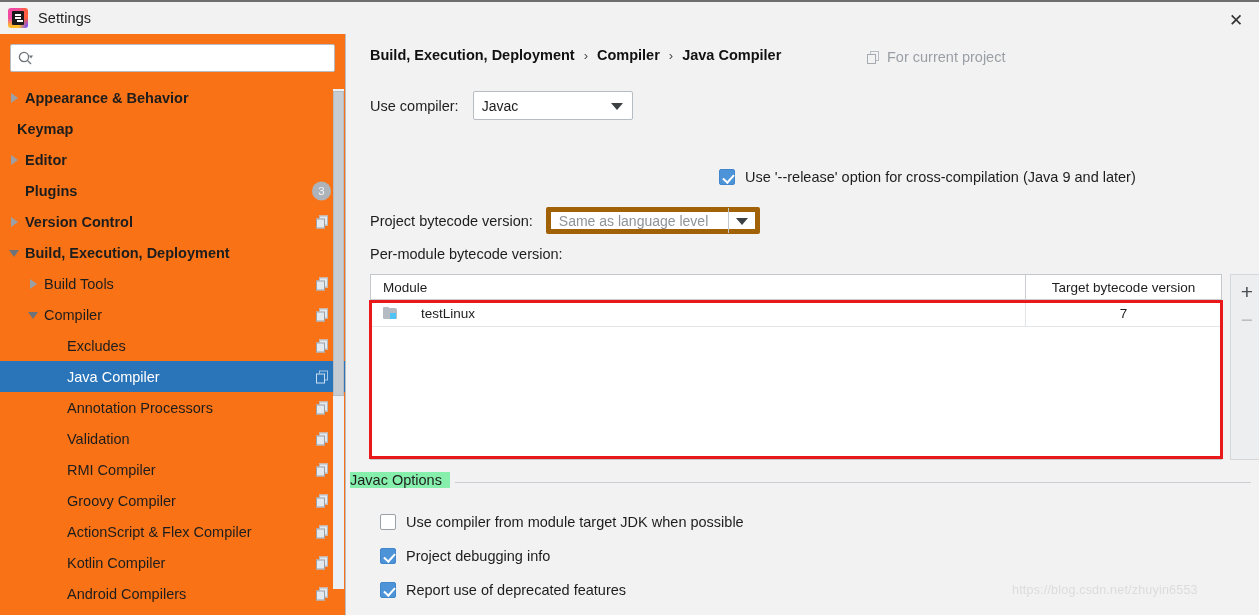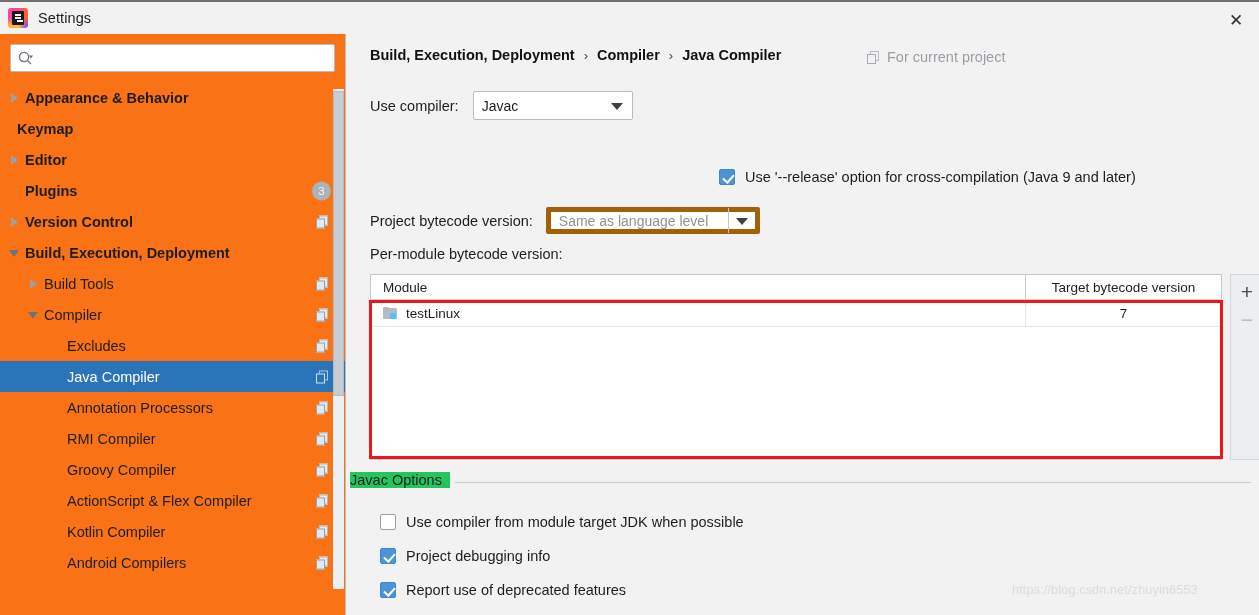--- a/index.html
+++ b/index.html
@@ -179,21 +179,21 @@
   .table-area { position: absolute; left: 23px; top: 240px; width: 852px; height: 186px; }
   .tbl { position: absolute; left: 0; top: 0; width: 852px; height: 186px; background: #fff; border: 1px solid #c4c8cc; }
   .thead { display: flex; height: 25px; background: #fff; border-bottom: 1px solid #c9cdd1; }
   .th {
     font-size: 13.5px; color: #1d1d1d; display: flex; align-items: center; padding: 0 12px;
   }
   .th.module { flex: 1; }
   .th.target { width: 196px; border-left: 1px solid #c9cdd1; justify-content: center; }
   .trow { display: flex; height: 27px; border-bottom: 1px solid #e3e6e9; cursor: pointer; }
   .td { font-size: 13.5px; color: #1d1d1d; display: flex; align-items: center; padding: 0 12px; }
-  .td.module { flex: 1; gap: 8px; }
+  .td.module { flex: 1; gap: 23px; }
   .td.target { width: 196px; border-left: 1px solid #e3e6e9; justify-content: center; }
   .mod-ico { width: 15px; height: 13px; position: relative; flex: 0 0 auto; }
   .mod-ico .f1 { position: absolute; left: 0; top: 1px; width: 14px; height: 11px; background: #b4bbc2; border-radius: 1px 2px 1px 1px; }
   .mod-ico .f2 { position: absolute; left: 0; top: 0; width: 6px; height: 3px; background: #b4bbc2; border-radius: 1px; }
   .mod-ico .f3 { position: absolute; left: 7px; top: 6px; width: 6px; height: 6px; background: #4fc3f7; }
 
   .redbox {
     position: absolute; left: -1px; top: 26px; width: 854px; height: 159px;
     border: 3px solid #e8181b; pointer-events: none;
   }
@@ -205,21 +205,21 @@
   }
   .tbtn {
     width: 32px; height: 28px; display: flex; align-items: center; justify-content: center;
     cursor: pointer; font-size: 21px; line-height: 1; color: #4a4f55; font-weight: 300;
   }
   .tbtn.minus { color: #b8bdc2; }
 
   
   .group { position: absolute; left: 0; top: 438px; width: 912px; }
   .group-title {
-    position: absolute; left: 3px; top: 0; font-size: 14.5px; color: #1d1d1d; background: #22c55e;
+    position: absolute; left: 3px; top: 0; font-size: 14.5px; color: #1d1d1d; background: #86efac;
     padding-right: 8px; z-index: 2;
   }
   .group-line {
     position: absolute; left: 108px; top: 10px; right: 8px; height: 1px; background: #c9cdd1;
   }
   .opt { position: absolute; left: 33px; }
   .opt1 { top: 42px; }
   .opt2 { top: 76px; }
   .opt3 { top: 110px; }
 
@@ -312,20 +312,28 @@
         <span class="arrow none"></span>
         <span class="tree-label">Java Compiler</span>
         <span class="cfg-ico">
           <i class="a"></i>
           <i class="b"></i>
         </span>
       </div>
       <div class="tree-row" style="padding-left: 50px;">
         <span class="arrow none"></span>
         <span class="tree-label">Annotation Processors</span>
+        <span class="cfg-ico">
+          <i class="a"></i>
+          <i class="b"></i>
+        </span>
+      </div>
+      <div class="tree-row" style="padding-left: 50px;">
+        <span class="arrow none"></span>
+        <span class="tree-label">Validation</span>
         <span class="cfg-ico">
           <i class="a"></i>
           <i class="b"></i>
         </span>
       </div>
       <div class="tree-row" style="padding-left: 50px;">
         <span class="arrow none"></span>
         <span class="tree-label">RMI Compiler</span>
         <span class="cfg-ico">
           <i class="a"></i>

